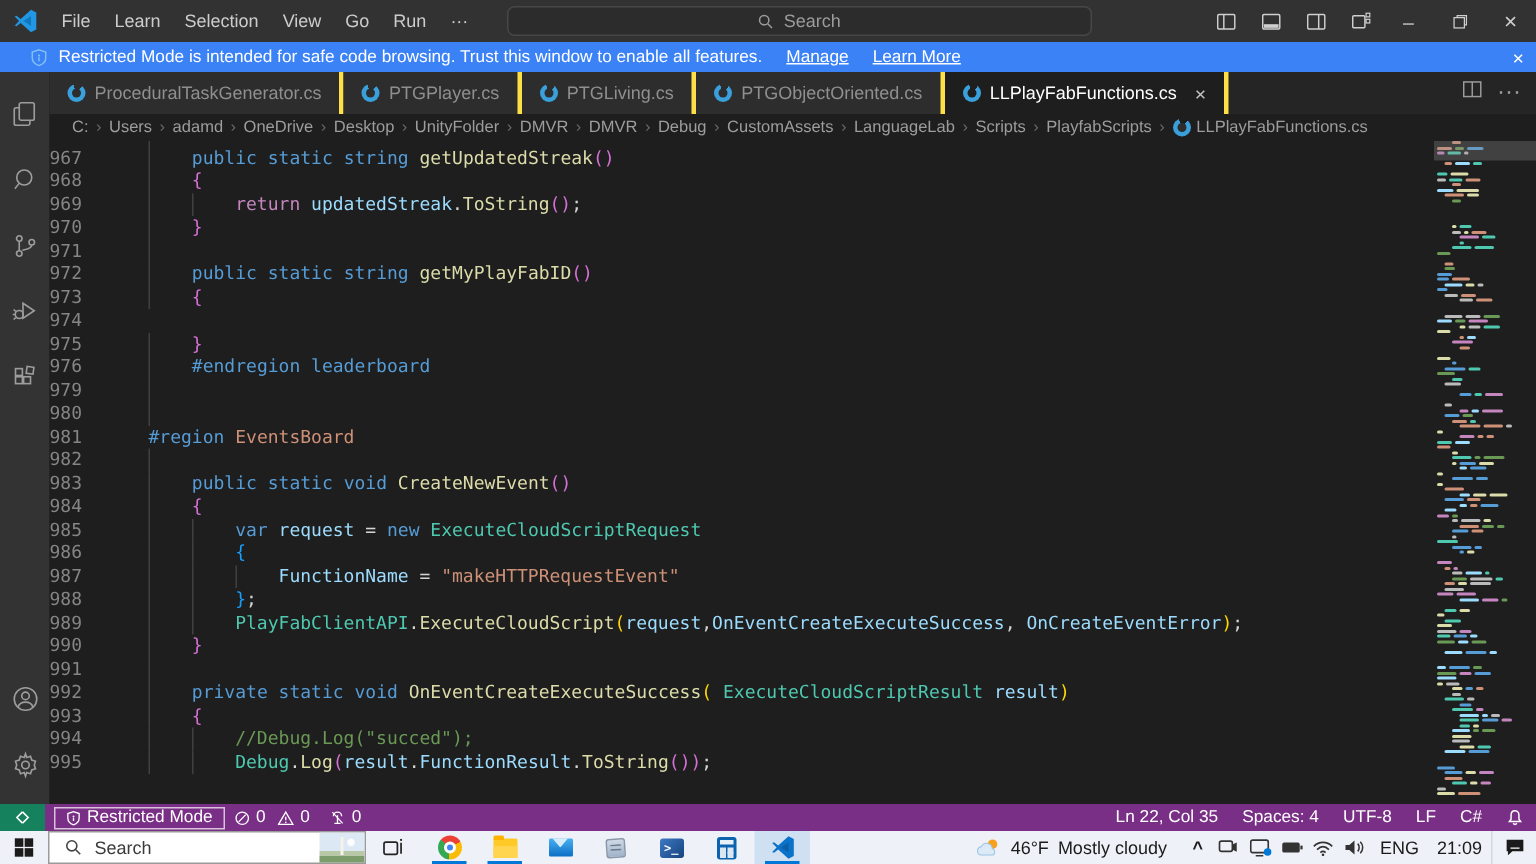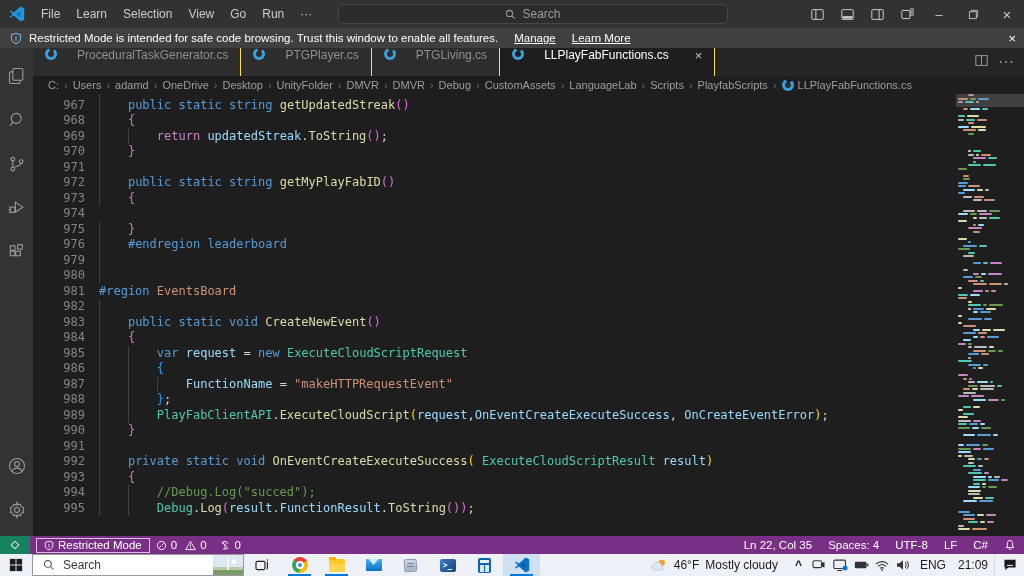--- a/index.html
+++ b/index.html
@@ -17,58 +17,58 @@
   .nav-arrows .fwd { color:#7a7a7a; }
   .cmd-center { position:absolute; left:338px; top:4px; width:390px; height:20px;
                 background:#2c2c2d; border:1px solid #47474a; border-radius:5px;
                 display:flex; align-items:center; justify-content:center; gap:6px;
                 color:#9b9b9b; font-size:12px; }
   .win-ctrls { position:absolute; right:0; top:0; height:28px; display:flex; align-items:center; }
   .layout-ico { width:30px; height:28px; display:flex; align-items:center; justify-content:center; }
   .win-btn { width:34px; height:28px; display:flex; align-items:center; justify-content:center; color:#cccccc; font-size:13px; }
 
   
-  .banner { position:absolute; left:0; top:28px; width:1024px; height:20px; background:#404040;
-            color:#ffffff; display:flex; align-items:center; font-size:11.5px; padding-left:10px; }
+  .banner { position:absolute; left:0; top:28px; width:1024px; height:20px; background:#3b82f6;
+            color:#ffffff; display:flex; align-items:center; font-size:11.5px; padding-left:20px; }
   .banner a { color:#ffffff; text-decoration:underline; margin-left:16px; cursor:pointer; }
   .banner .banner-close { position:absolute; right:8px; font-size:13px; }
 
   
   .activitybar { position:absolute; left:0; top:48px; width:33px; height:488px; background:#333333;
                  display:flex; flex-direction:column; align-items:center; }
   .act-ico { width:33px; height:44px; display:flex; align-items:center; justify-content:center; }
   .act-spacer { flex:1; }
   .act-ico svg { stroke:#9d9d9d; fill:none; stroke-width:1.3; }
 
   
   .tabbar { position:absolute; left:33px; top:48px; width:991px; height:28px; background:#252526;
             display:flex; }
-  .tab { display:flex; gap:20px; padding:0 12px; font-size:12px;
-         background:#2d2d2d; color:#8f8f8f; border-right:1px solid #fde047; cursor:default; }
+  .tab { display:flex; align-items:center; gap:6px; padding:0 12px; font-size:12px;
+         background:#2d2d2d; color:#8f8f8f; border-right:3px solid #fde047; cursor:default; }
   .tab.active { background:#1e1e1e; color:#ffffff; }
   .tab .close { margin-left:6px; font-size:13px; color:#c5c5c5; }
   .cs-ico { width:12px; height:12px; border-radius:50%; flex:0 0 12px;
             background:conic-gradient(from 40deg,#3aa0dc 0 300deg,transparent 300deg 360deg);
             display:inline-flex; align-items:center; justify-content:center; }
   .cs-ico i { width:6px; height:6px; border-radius:50%; background:#2d2d2d; }
   .tab.active .cs-ico i { background:#1e1e1e; }
   .tab-actions { margin-left:auto; display:flex; align-items:center; gap:10px; padding-right:10px; color:#9d9d9d; }
 
   
   .breadcrumb { position:absolute; left:33px; top:76px; width:991px; height:18px; background:#1e1e1e;
                 display:flex; align-items:center; font-size:11px; color:#9d9d9d; padding-left:14px; white-space:nowrap; }
   .crumb { padding:0 1px; cursor:default; }
   .crumb-sep { color:#6a6a6a; padding:0 4px; }
   .crumb-file { display:flex; align-items:center; gap:4px; }
 
   
   .editor { position:absolute; left:33px; top:94px; width:991px; height:442px; background:#1e1e1e; overflow:hidden; }
   .code { position:absolute; left:0; top:-12px; right:70px; }
   .code-row { display:flex; height:15.5px; font:12px/15.5px "DejaVu Sans Mono", monospace; }
-  .gutter { width:52px; flex:0 0 52px; text-align:right; color:#858585; user-select:none; }
+  .gutter { width:52px; flex:0 0 52px; text-align:left; color:#858585; user-select:none; }
   .lc { position:relative; padding-left:14px; white-space:pre; color:#d4d4d4; }
   .guide { position:absolute; top:0; height:15.5px; border-left:1px solid #404040; }
   .tk-kw   { color:#569cd6; }
   .tk-ctrl { color:#c586c0; }
   .tk-fn   { color:#dcdcaa; }
   .tk-type { color:#4ec9b0; }
   .tk-var  { color:#9cdcfe; }
   .tk-str  { color:#ce9178; }
   .tk-com  { color:#6a9955; }
   .tk-plain{ color:#d4d4d4; }
@@ -282,20 +282,26 @@
           <span class="cs-ico">
             <i></i>
           </span>
           <span>PTGPlayer.cs</span>
         </div>
         <div class="tab">
           <span class="cs-ico">
             <i></i>
           </span>
           <span>PTGLiving.cs</span>
+        </div>
+        <div class="tab">
+          <span class="cs-ico">
+            <i></i>
+          </span>
+          <span>PTGObjectOriented.cs</span>
         </div>
         <div class="tab active">
           <span class="cs-ico">
             <i></i>
           </span>
           <span>LLPlayFabFunctions.cs</span>
           <span class="close">×</span>
         </div>
       </div>
     <div class="tab-actions">

